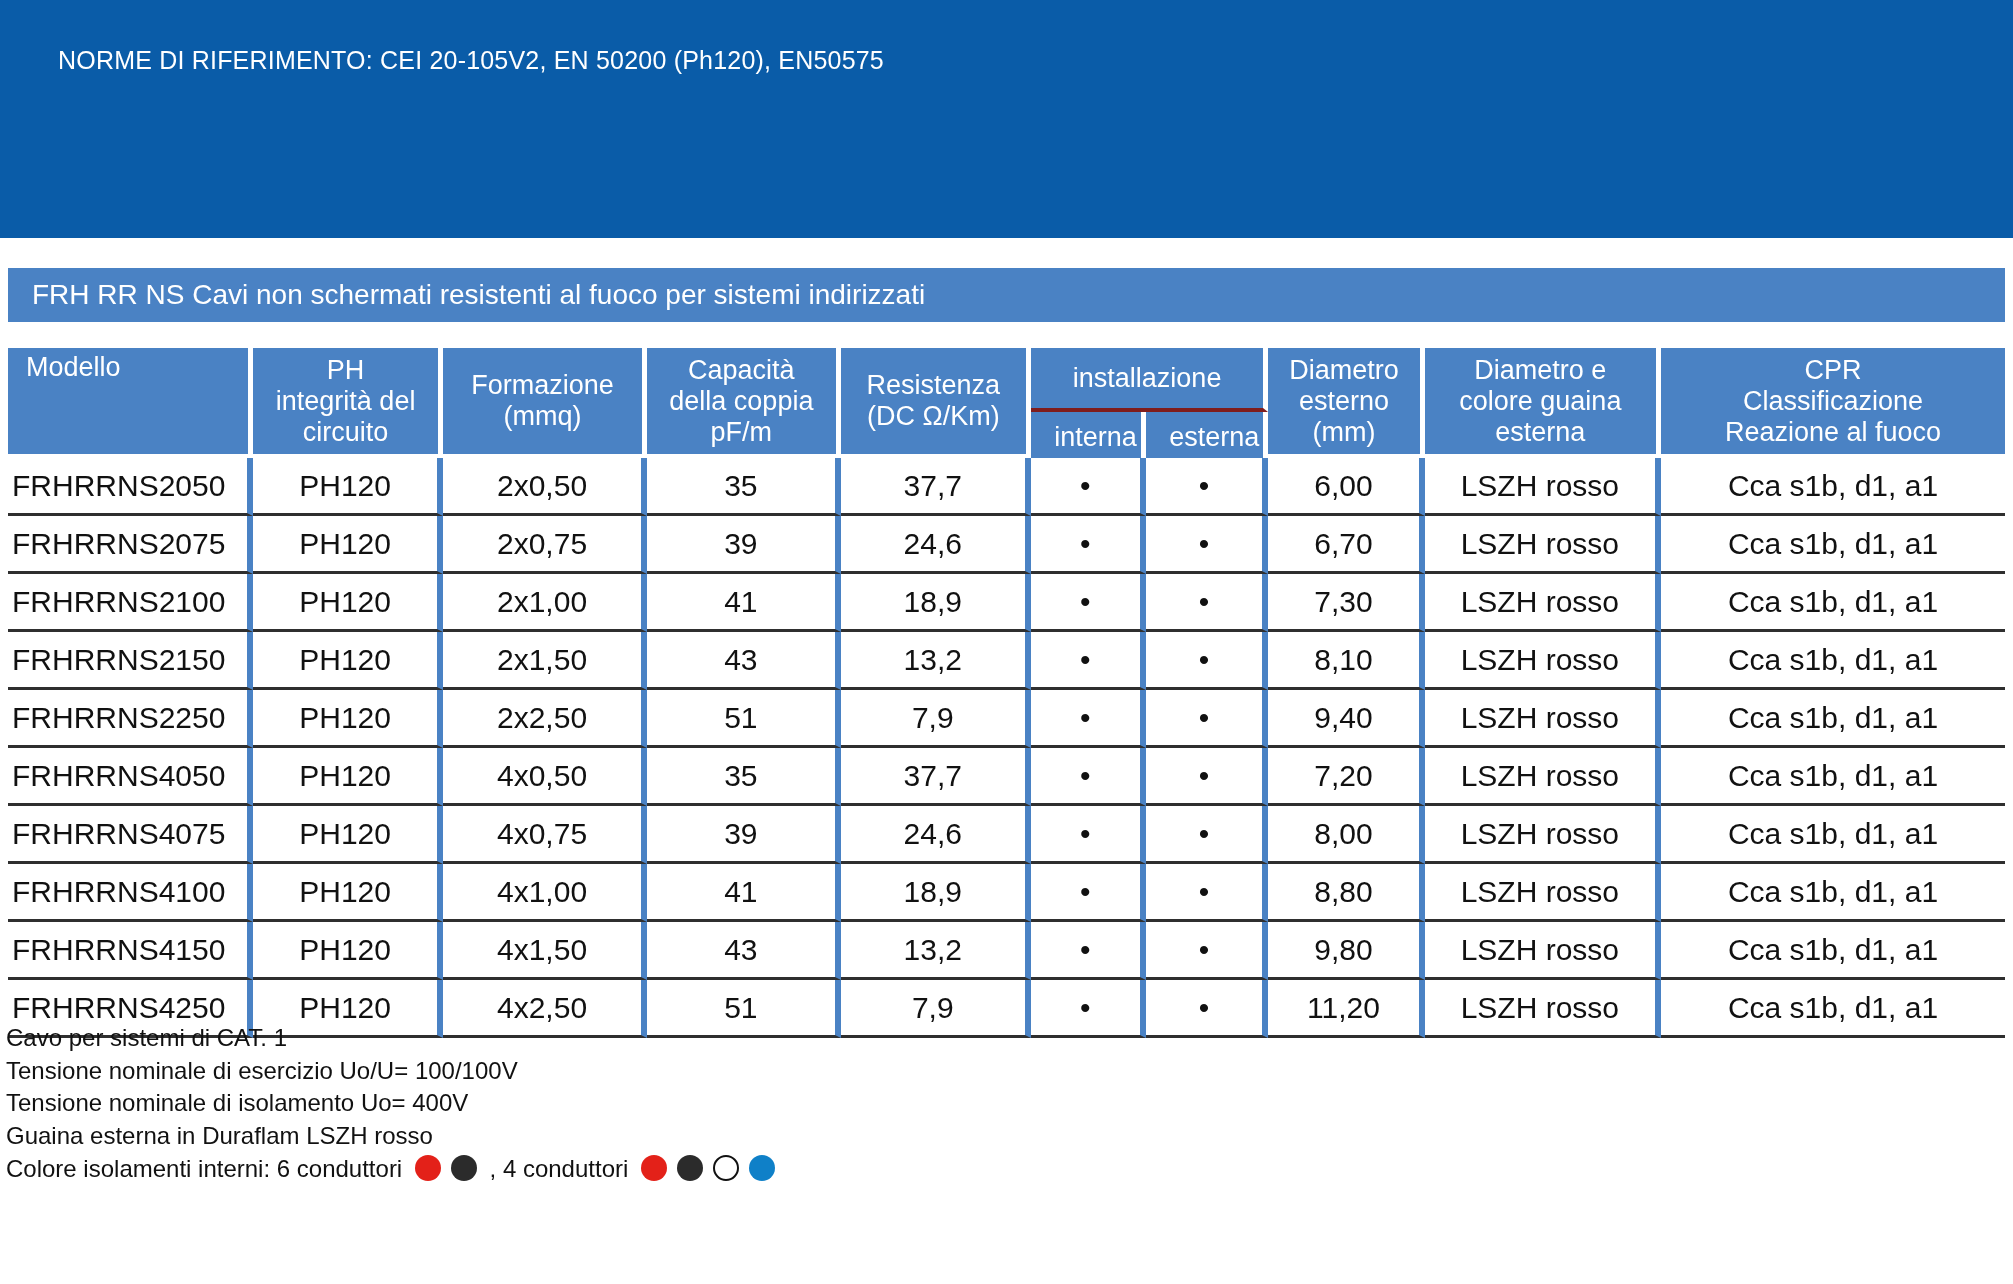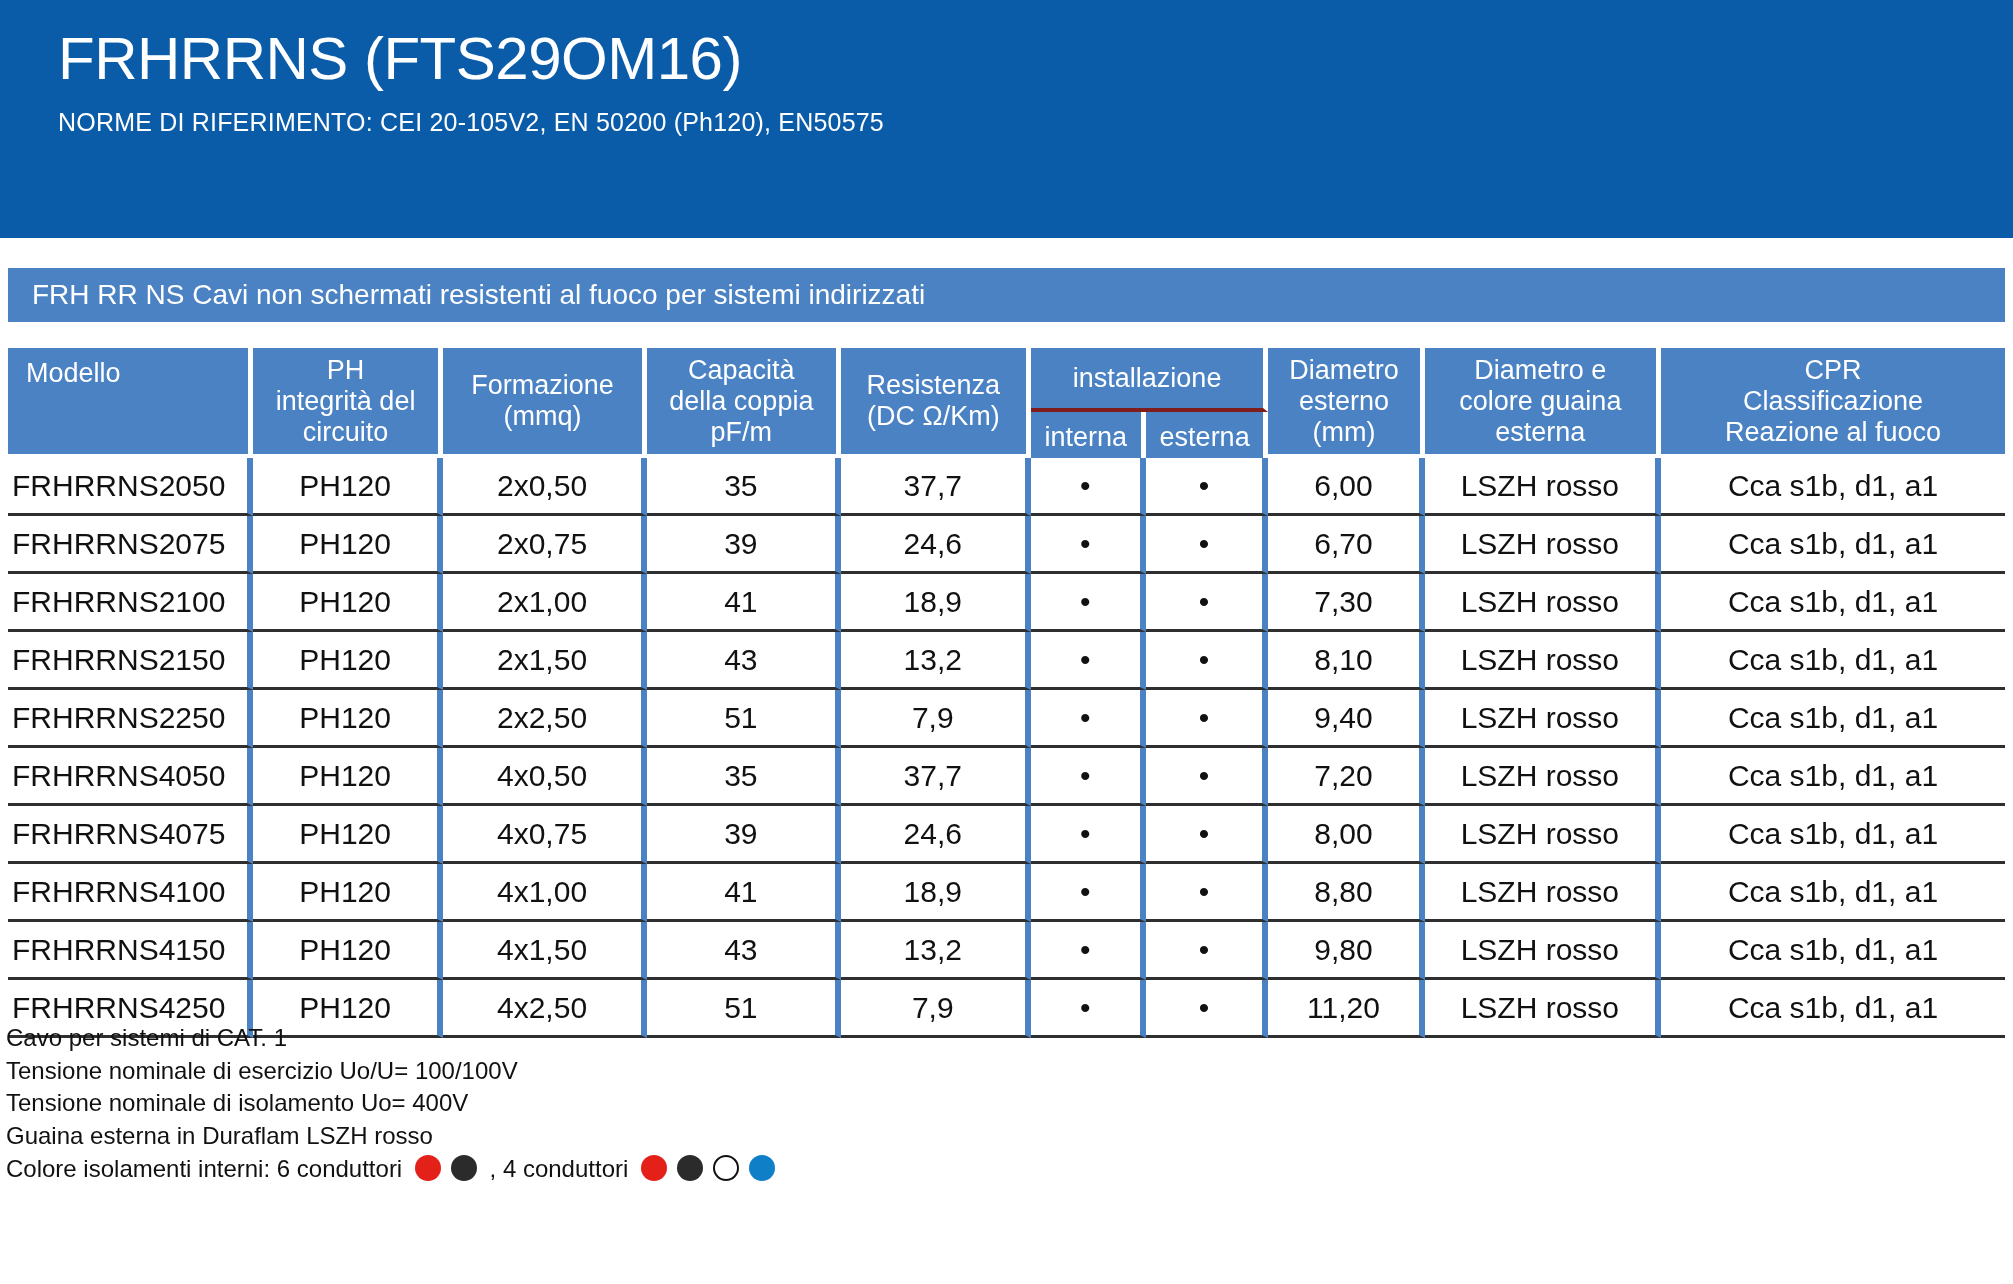--- a/index.html
+++ b/index.html
@@ -45,24 +45,24 @@
   table.spec { border-collapse: separate; border-spacing: 0; width: 1997px; table-layout: fixed; }
 
   
   table.spec thead th {
     background: #4a82c4; color: #ffffff; font-weight: 400;
     font-size: 27px; line-height: 1.14; text-align: center;
     vertical-align: middle; padding: 7px 4px;
     border-right: 5px solid #ffffff;
     border-bottom: 4px solid #ffffff;
   }
-  table.spec thead th.modello-h { text-align: left; padding-left: 18px; vertical-align: top; padding-top: 10px; }
+  table.spec thead th.modello-h { text-align: left; padding-left: 18px; vertical-align: top; padding-top: 4px; }
   table.spec thead th.last { border-right: none; }
   table.spec thead th.grp { border-bottom: 4px solid #7f1d1d; }
-  table.spec thead th.sub { border-bottom: none; padding-top: 4px; padding-bottom: 0; }
+  table.spec thead th.sub { border-bottom: none; padding-top: 4px; padding-bottom: 0; text-align: right; }
 
   
   table.spec tbody td {
     font-size: 30px; color: #111111; text-align: center;
     height: 58px; padding: 2px 6px;
     border-bottom: 3px solid #2f2f2f;
     border-right: 6px solid #4a82c4;
     background: #ffffff;
     white-space: nowrap;
   }
@@ -83,21 +83,20 @@
   .cdot.black { background: #2b2b2b; }
   .cdot.white { background: #ffffff; border: 2px solid #111111; }
   .cdot.blue  { background: #0f80c8; }
 </style>
 </head>
 <body>
 
 <div class="page">
 
   <div class="banner">
-    <div class="banner-title">FRHRRNS (FTS29OM16)</div>
     <div class="banner-norms">NORME DI RIFERIMENTO: CEI 20-105V2, EN 50200 (Ph120), EN50575</div>
   </div>
 
   <div class="section-strip">
     <span class="section-strip-label">FRH RR NS Cavi non schermati resistenti al fuoco per sistemi indirizzati</span>
   </div>
 
   <div class="tbl-wrap">
     <table class="spec">
       <colgroup>

